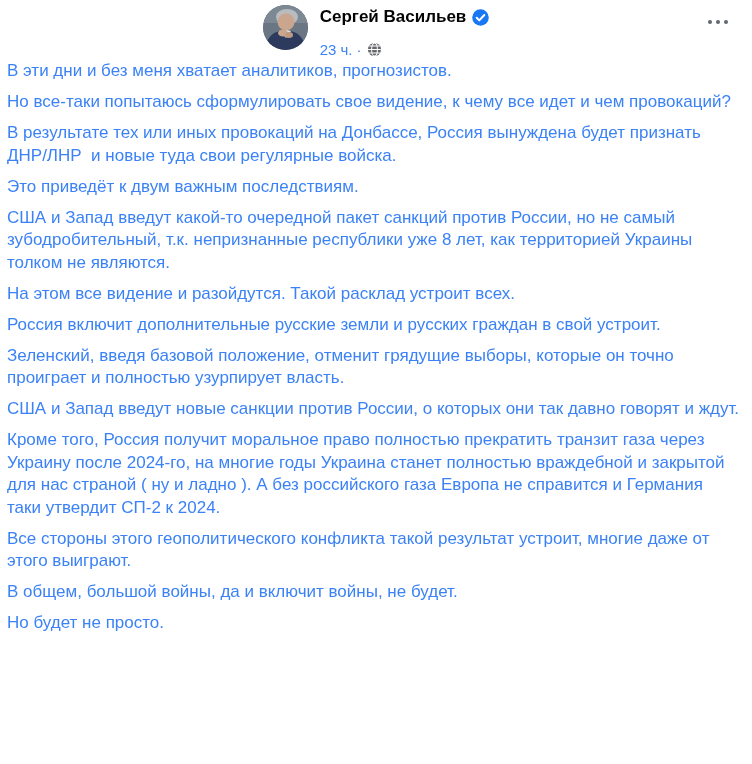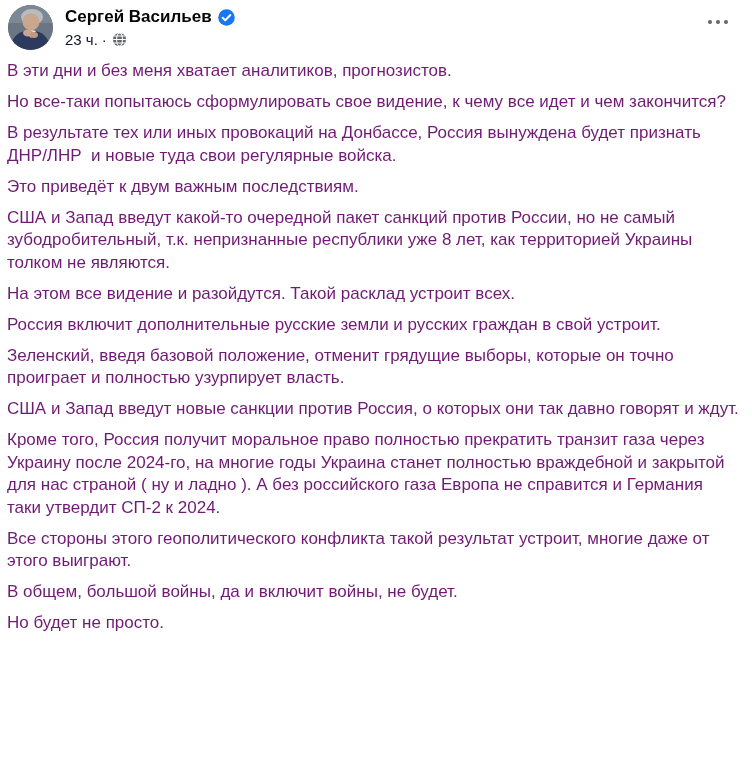--- a/index.html
+++ b/index.html
@@ -13,20 +13,21 @@
   }
   .post { width: 752px; }
 
   
   .post-header {
     position: relative;
     display: flex;
     align-items: flex-start;
     padding: 5px 8px 0 8px;
     height: 52px;
+    justify-content: center;
   }
   .avatar {
     width: 45px; height: 45px;
     border-radius: 50%;
     overflow: hidden;
     flex: 0 0 45px;
     cursor: pointer;
     background: #5d6a78;
   }
   .avatar svg { display: block; }
@@ -34,22 +35,22 @@
   .author-line {
     display: flex; align-items: center; gap: 6px;
     font-weight: bold; font-size: 17px; line-height: 22px;
     color: #050505;
   }
   .author-name { cursor: pointer; }
   .verified-badge { display: inline-flex; }
   .verified-badge svg { display: block; }
   .meta-line {
     display: flex; align-items: center; gap: 4px;
-    color: #0f172a; font-size: 15px; line-height: 19px;
-    margin-top: 2px;
+    color: #3b82f6; font-size: 15px; line-height: 19px;
+    margin-top: 12px;
   }
   .meta-line .timestamp { cursor: pointer; }
   .globe-icon { display: inline-flex; margin-left: 1px; }
   .globe-icon svg { display: block; }
 
   .more-btn {
     position: absolute;
     right: 22px; top: 14px;
     background: none; border: none;
     display: flex; gap: 4px;
@@ -60,21 +61,21 @@
     width: 4px; height: 4px;
     border-radius: 50%;
     background: #606770;
   }
 
   
   .post-body {
     padding: 8px 12px 0 7px;
     font-size: 17px;
     line-height: 22.5px;
-    color: #701a75;
+    color: #3b82f6;
   }
   .post-body p {
     margin: 0 0 8.5px 0;
     white-space: pre-wrap;
   }
 </style>
 </head>
 <body>
 
 <div class="post">
@@ -127,27 +128,27 @@
     <button class="more-btn" aria-label="More options">
       <span class="dot"></span>
       <span class="dot"></span>
       <span class="dot"></span>
     </button>
 
   </header>
 
   <article class="post-body" id="post-body">
       <p>В эти дни и без меня хватает аналитиков, прогнозистов.</p>
-      <p>Но все-таки попытаюсь сформулировать свое видение, к чему все идет и чем закончится?</p>
+      <p>Но все-таки попытаюсь сформулировать свое видение, к чему все идет и чем провокаций?</p>
       <p>В результате тех или иных провокаций на Донбассе, Россия вынуждена будет признать ДНР/ЛНР  и новые туда свои регулярные войска.</p>
       <p>Это приведёт к двум важным последствиям.</p>
       <p>США и Запад введут какой-то очередной пакет санкций против России, но не самый зубодробительный, т.к. непризнанные республики уже 8 лет, как территорией Украины толком не являются.</p>
       <p>На этом все видение и разойдутся. Такой расклад устроит всех.</p>
       <p>Россия включит дополнительные русские земли и русских граждан в свой устроит.</p>
       <p>Зеленский, введя базовой положение, отменит грядущие выборы, которые он точно проиграет и полностью узурпирует власть.</p>
-      <p>США и Запад введут новые санкции против Россия, о которых они так давно говорят и ждут.</p>
+      <p>США и Запад введут новые санкции против России, о которых они так давно говорят и ждут.</p>
       <p>Кроме того, Россия получит моральное право полностью прекратить транзит газа через Украину после 2024-го, на многие годы Украина станет полностью враждебной и закрытой для нас страной ( ну и ладно ). А без российского газа Европа не справится и Германия таки утвердит СП-2 к 2024.</p>
       <p>Все стороны этого геополитического конфликта такой результат устроит, многие даже от этого выиграют.</p>
       <p>В общем, большой войны, да и включит войны, не будет.</p>
       <p>Но будет не просто.</p>
     </article>
 
 </div>
 
 </body></html>

